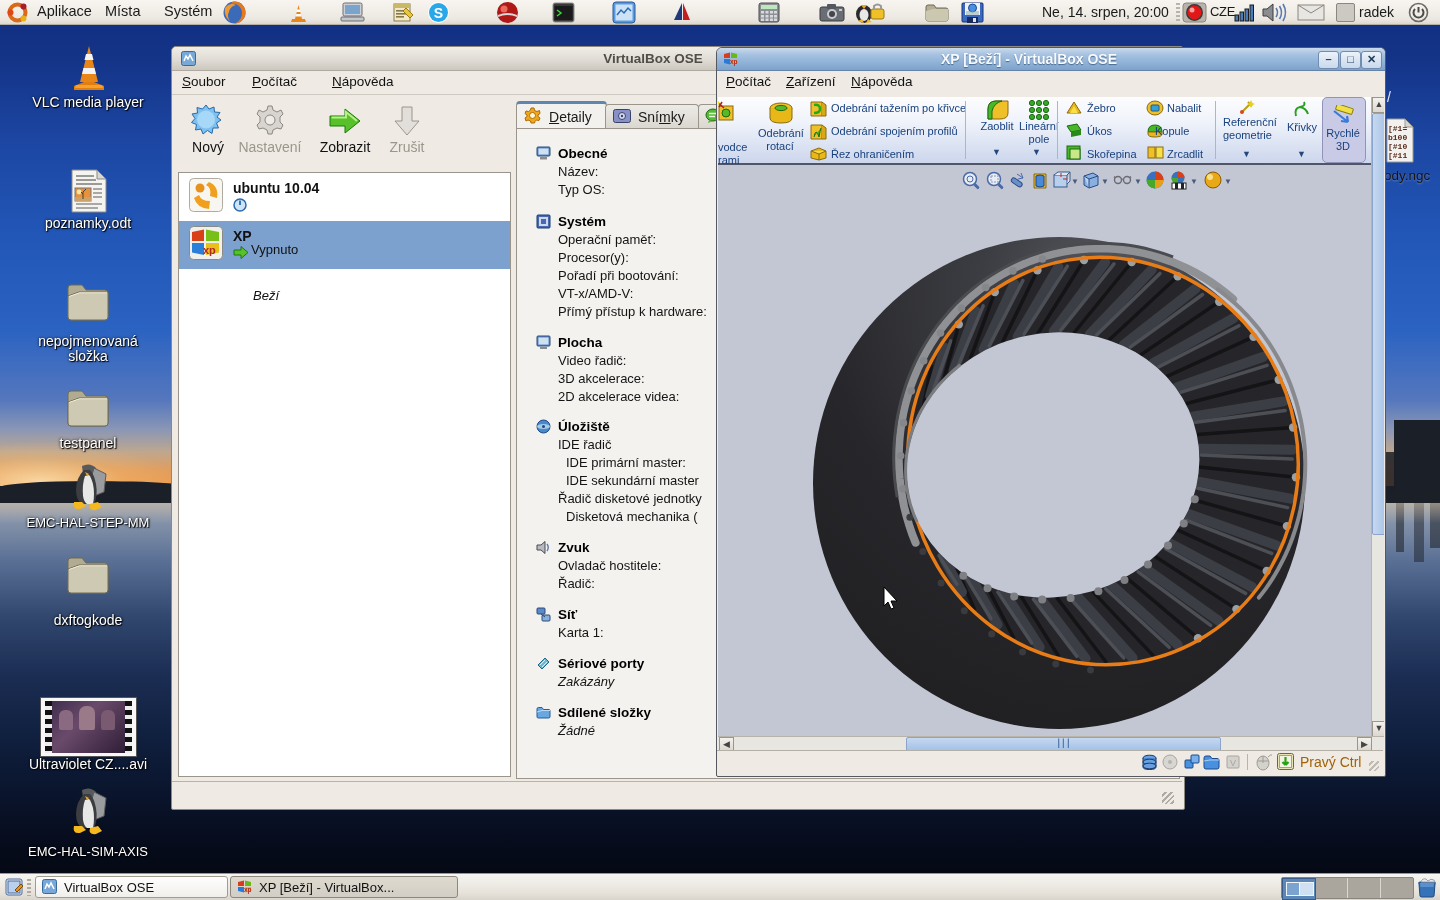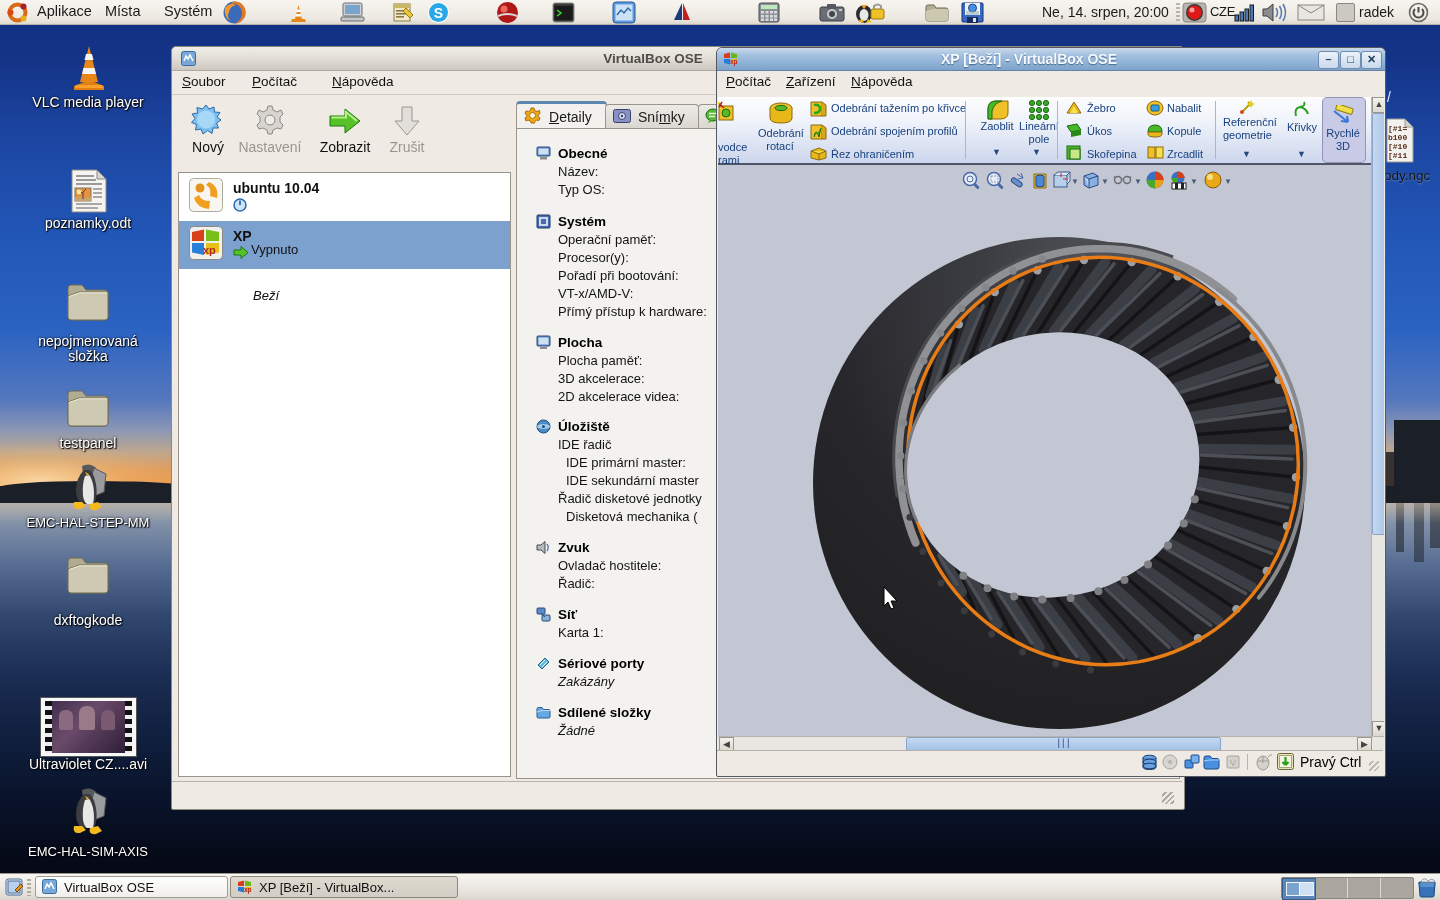--- a/index.html
+++ b/index.html
@@ -235,21 +235,21 @@
 <div class="item" style="left:41px;top:121px;">Procesor(y):</div>
 <div class="item" style="left:41px;top:139px;">Pořadí při bootování:</div>
 <div class="item" style="left:41px;top:157px;">VT-x/AMD-V:</div>
 <div class="item" style="left:41px;top:175px;">Přímý přístup k hardware:</div>
 <svg class="ab" style="left:19px;top:206px" width="15" height="15" viewBox="0 0 15 15">
         <rect x="1" y="1" width="13" height="10" rx="1" fill="#5a8ac8" stroke="#2a4a78"></rect>
         <rect x="2.5" y="2.5" width="10" height="7" fill="#cfe0f2"></rect>
         <rect x="4" y="12" width="7" height="2" fill="#8a8c90"></rect>
       </svg>
 <div class="sect" style="left:41px;top:206px;">Plocha</div>
-<div class="item" style="left:41px;top:224px;">Plocha paměť:</div>
+<div class="item" style="left:41px;top:224px;">Video řadič:</div>
 <div class="item" style="left:41px;top:242px;">3D akcelerace:</div>
 <div class="item" style="left:41px;top:260px;">2D akcelerace videa:</div>
 <svg class="ab" style="left:19px;top:290px" width="15" height="15" viewBox="0 0 15 15">
         <circle cx="7.5" cy="7.5" r="6.5" fill="#4a8ac8" stroke="#1a4a88"></circle>
         <ellipse cx="7.5" cy="7.5" rx="6.5" ry="2.5" fill="#a8cae8"></ellipse>
         <circle cx="7.5" cy="7.5" r="1.5" fill="#1a4a88"></circle>
       </svg>
 <div class="sect" style="left:41px;top:290px;">Úložiště</div>
 <div class="item" style="left:41px;top:308px;">IDE řadič</div>
 <div class="item" style="left:49px;top:326px;">IDE primární master:</div>
@@ -376,21 +376,21 @@
   <div class="swl" style="left:369px;top:51px;">Skořepina</div>
   <svg class="ab" style="left:428px;top:3px" width="19" height="17" viewBox="0 0 19 17">
           <ellipse cx="9" cy="8" rx="8" ry="7" fill="#f0c028" stroke="#8a6a10"></ellipse>
           <rect x="5" y="5" width="8" height="6" rx="1" fill="#38a0d8" stroke="#1a5a88"></rect>
         </svg>
   <div class="swl" style="left:449px;top:5px;">Nabalit</div>
   <svg class="ab" style="left:428px;top:25px" width="19" height="17" viewBox="0 0 19 17">
           <path d="M2 10 Q2 3 9 3 Q16 3 16 10 Z" fill="#48b828" stroke="#1a6a10"></path>
           <path d="M2 10 L16 10 L16 12 Q16 15 9 15 Q2 15 2 12 Z" fill="#e8b818" stroke="#8a6a10"></path>
         </svg>
-  <div class="swl" style="left:449px;top:28px;">Kopule</div>
+  <div class="swl" style="left:437px;top:28px;">Kopule</div>
   <svg class="ab" style="left:428px;top:47px" width="19" height="17" viewBox="0 0 19 17">
           <rect x="2" y="3" width="7" height="11" fill="#f0c028" stroke="#8a6a10"></rect>
           <rect x="10" y="3" width="7" height="11" fill="#f8e048" stroke="#8a6a10"></rect>
         </svg>
   <div class="swl" style="left:449px;top:51px;">Zrcadlit</div>
   <div class="ab" style="left:497px;top:4px;width:1px;height:58px;background:#aab6d0;"></div>
   <svg class="ab" style="left:520px;top:1px" width="18" height="18" viewBox="0 0 18 18">
           <path d="M3 15 L12 6 M12 6 L10 4 M12 6 L14 8" stroke="#b8a018" stroke-width="2" fill="none"></path>
           <path d="M13 2 L14.5 5 L17 6 L14.5 7 L13 10 L11.5 7 L9 6 L11.5 5 Z" fill="#e8d018"></path>
           <circle cx="4" cy="14" r="2" fill="#d84818"></circle>
@@ -636,21 +636,21 @@
  <svg class="ab" style="left:538px;top:2px" width="18" height="18" viewBox="0 0 18 18">
         <ellipse cx="8" cy="10" rx="6" ry="7" fill="#d4d2cc" stroke="#a09c94"></ellipse>
         <path d="M8 3 L8 10 M2.5 8 L13.5 8" stroke="#a09c94" fill="none"></path>
         <path d="M13 4 Q16 1 17 2" stroke="#a09c94" fill="none"></path>
       </svg>
  <svg class="ab" style="left:560px;top:2px" width="17" height="17" viewBox="0 0 17 17">
         <rect x="0.5" y="0.5" width="16" height="16" rx="2" fill="#e8e4b8" stroke="#6a683a"></rect>
         <rect x="2.5" y="2.5" width="12" height="12" fill="#f4f2e0" stroke="#a8a478"></rect>
         <path d="M8.5 4 L8.5 12 M8.5 12 L5.5 9 M8.5 12 L11.5 9" stroke="#28a018" stroke-width="2.2" fill="none"></path>
       </svg>
- <div class="ab" style="left:583px;top:3px;font-size:14px;color:#000000;">Pravý Ctrl</div>
+ <div class="ab" style="left:583px;top:3px;font-size:14px;color:#a16207;">Pravý Ctrl</div>
  <div class="ab" style="left:652px;top:10px;width:10px;height:10px;background:repeating-linear-gradient(135deg,transparent 0 2px,#c0bbb2 2px 4px);"></div>
 </div>
   </div>
 <div id="panel">
     <svg class="ab" style="left:7px;top:2px" width="21" height="21" viewBox="0 0 21 21">
  <circle cx="10.5" cy="10.5" r="8" fill="none" stroke="#d86a18" stroke-width="4"></circle>
  <circle cx="16.5" cy="4.5" r="3" fill="#a81e2e"></circle>
       <circle cx="16.5" cy="16.5" r="3" fill="#e8b018"></circle>
  <circle cx="3.5" cy="10.5" r="3" fill="#dd4814"></circle>
 </svg>

